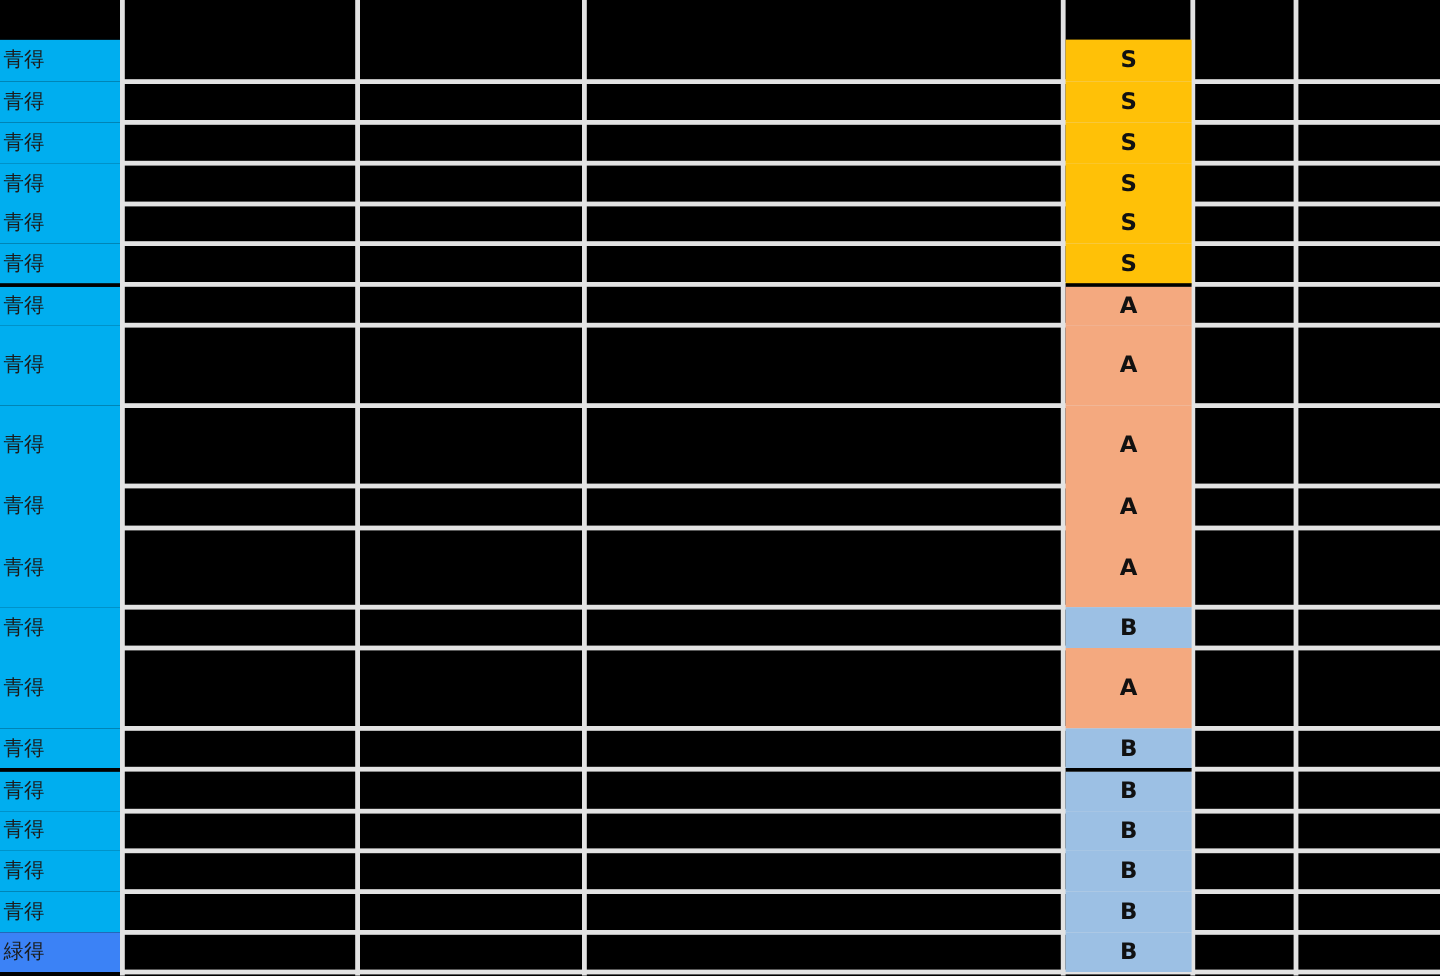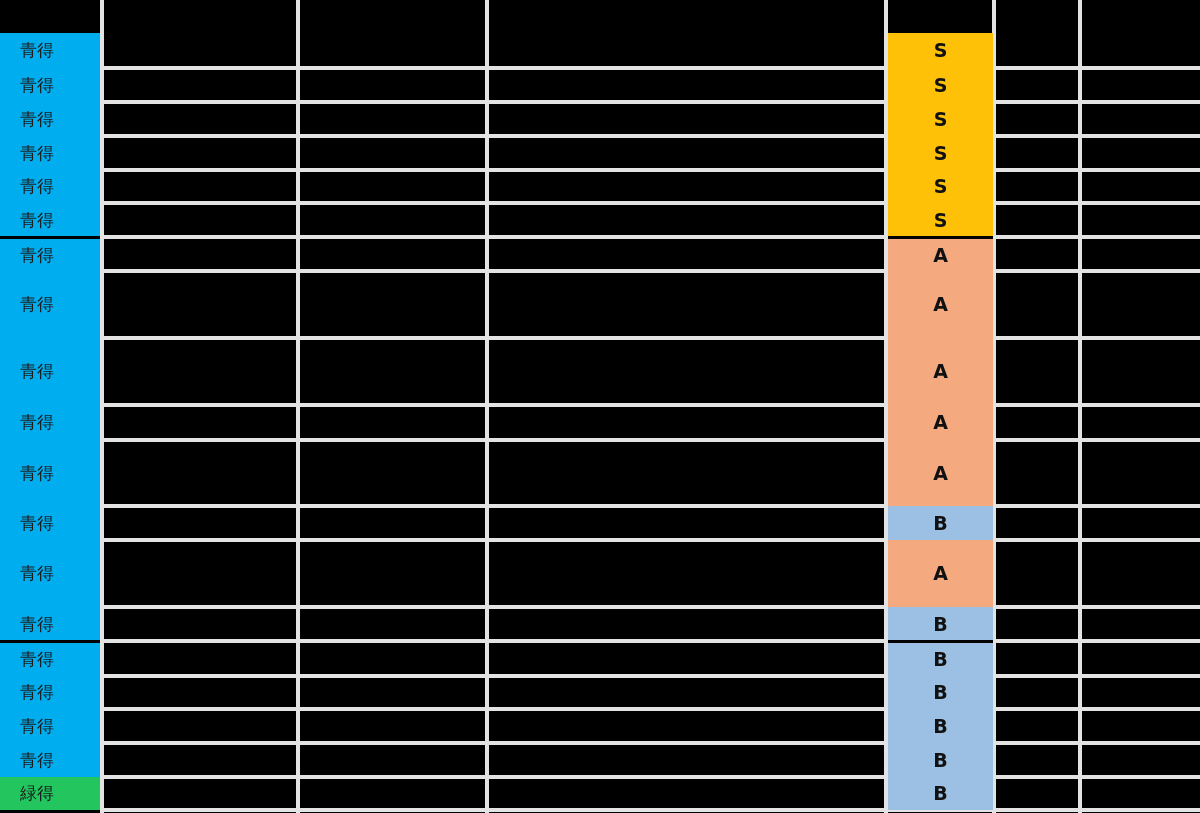--- a/index.html
+++ b/index.html
@@ -40,29 +40,29 @@
   }
 
   
   .label-cell {
     position: absolute;
     left: 0;
     width: 100px;
     display: flex;
     align-items: center;
     box-sizing: border-box;
-    padding-left: 20px;
+    padding-left: 3px;
     font-size: 17px;
     line-height: 1;
     color: #1b1b1b;
     letter-spacing: 0px;
     z-index: 3;
   }
   .label-cell.blue  { background: #00aeef; }
-  .label-cell.green { background: #22c55e; }
+  .label-cell.green { background: #3b82f6; }
 
   
   .grade-cell {
     position: absolute;
     left: 888px;
     width: 105px;
     display: flex;
     align-items: center;
     justify-content: center;
     box-sizing: border-box;

